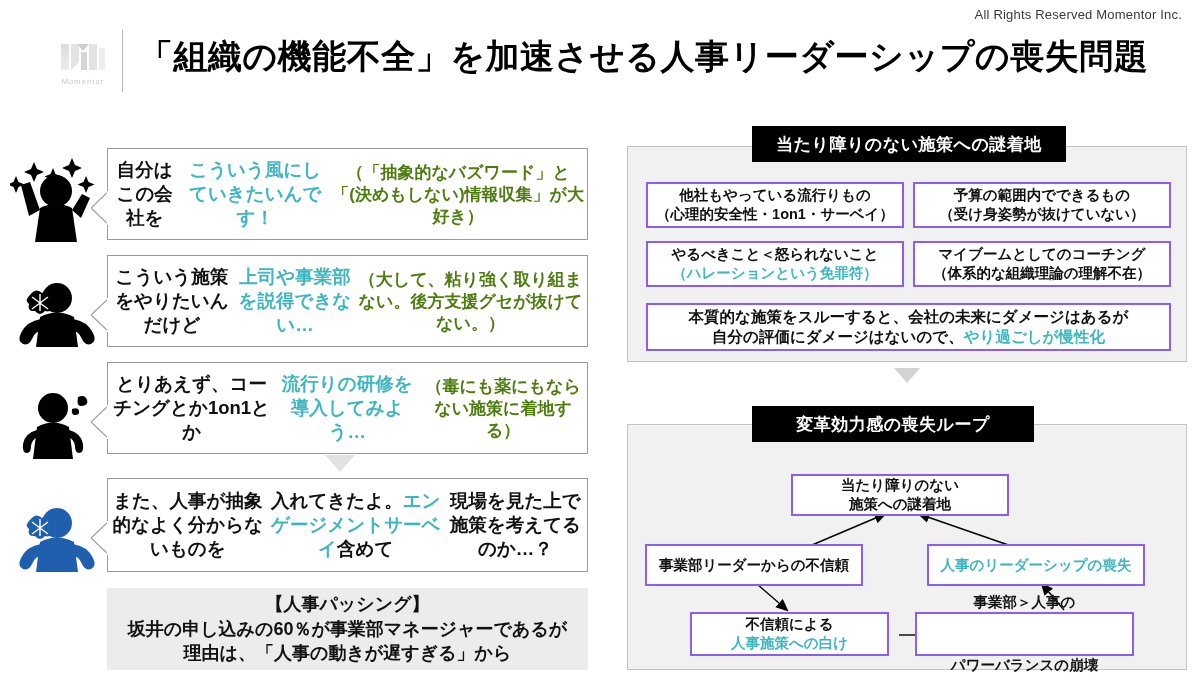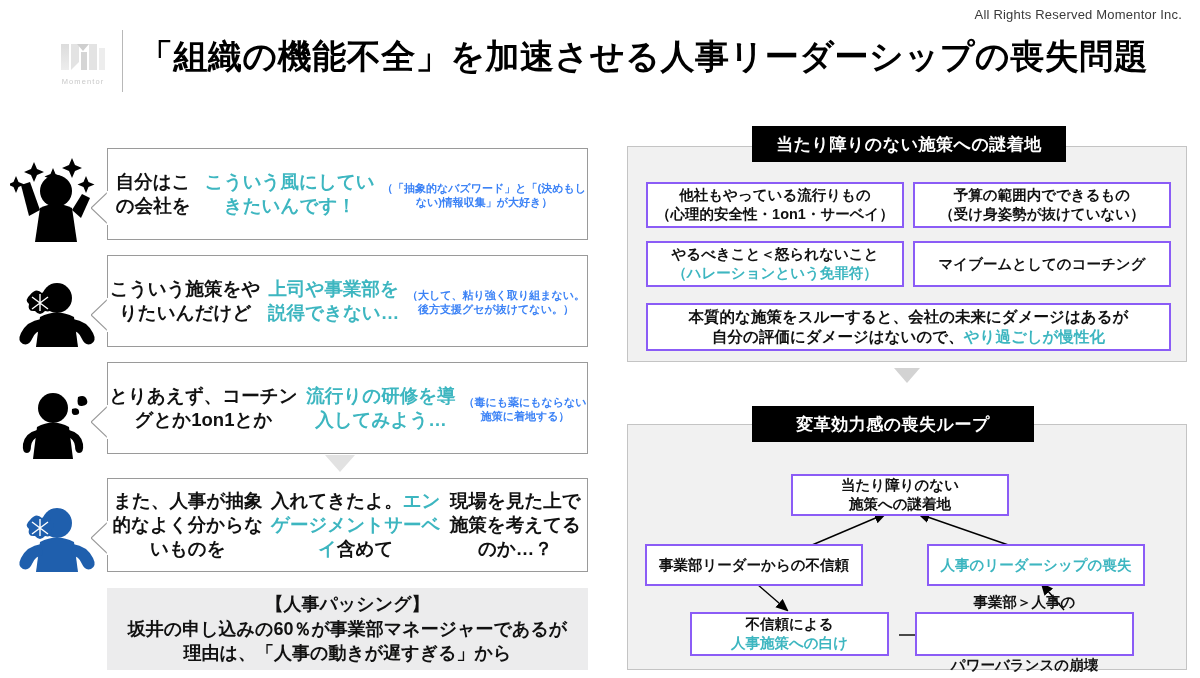--- a/index.html
+++ b/index.html
@@ -71,21 +71,21 @@
     box-sizing: border-box;
     display: flex;
     flex-direction: row;
     align-items: center;
     justify-content: center;
     text-align: center;
     line-height: 1.28;
   }
   .bubble .l1 { font-size: 18.5px; font-weight: bold; color: #111; }
   .bubble .l2 { font-size: 18.5px; font-weight: bold; color: #3db6c0; }
-  .bubble .l3 { font-size: 11px; font-weight: bold; color: #3b82f6; margin-top: 2px; }
+  .bubble .l3 { font-size: 17px; font-weight: bold; color: #4d7c0f; margin-top: 2px; }
   .bubble .mixed { font-size: 18.5px; font-weight: bold; color: #111; }
   .bubble .mixed .hl { color: #3db6c0; }
 
   
   .tail {
     position: absolute;
     left: -17px;
     width: 18px;
     height: 34px;
   }
@@ -309,20 +309,21 @@
 <div class="wbox" style="left:913px; top:182px; width:258px; height:46px;">
   <div class="t1">予算の範囲内でできるもの</div>
   <div class="t2">（受け身姿勢が抜けていない）</div>
 </div>
 <div class="wbox" style="left:646px; top:241px; width:258px; height:46px;">
   <div class="t1">やるべきこと＜怒られないこと</div>
   <div class="t2 teal">（ハレーションという免罪符）</div>
 </div>
 <div class="wbox" style="left:913px; top:241px; width:258px; height:46px;">
   <div class="t1">マイブームとしてのコーチング</div>
+  <div class="t2">（体系的な組織理論の理解不在）</div>
 </div>
 
 <div class="wbox" style="left:646px; top:303px; width:525px; height:48px;">
   <div class="big">本質的な施策をスルーすると、会社の未来にダメージはあるが</div>
   <div class="big">
     <span>自分の評価にダメージはないので、</span><span class="hl">やり過ごしが慢性化</span>
   </div>
 </div>
 
 <div class="down-arrow" style="left:894px; top:368px;"></div>

